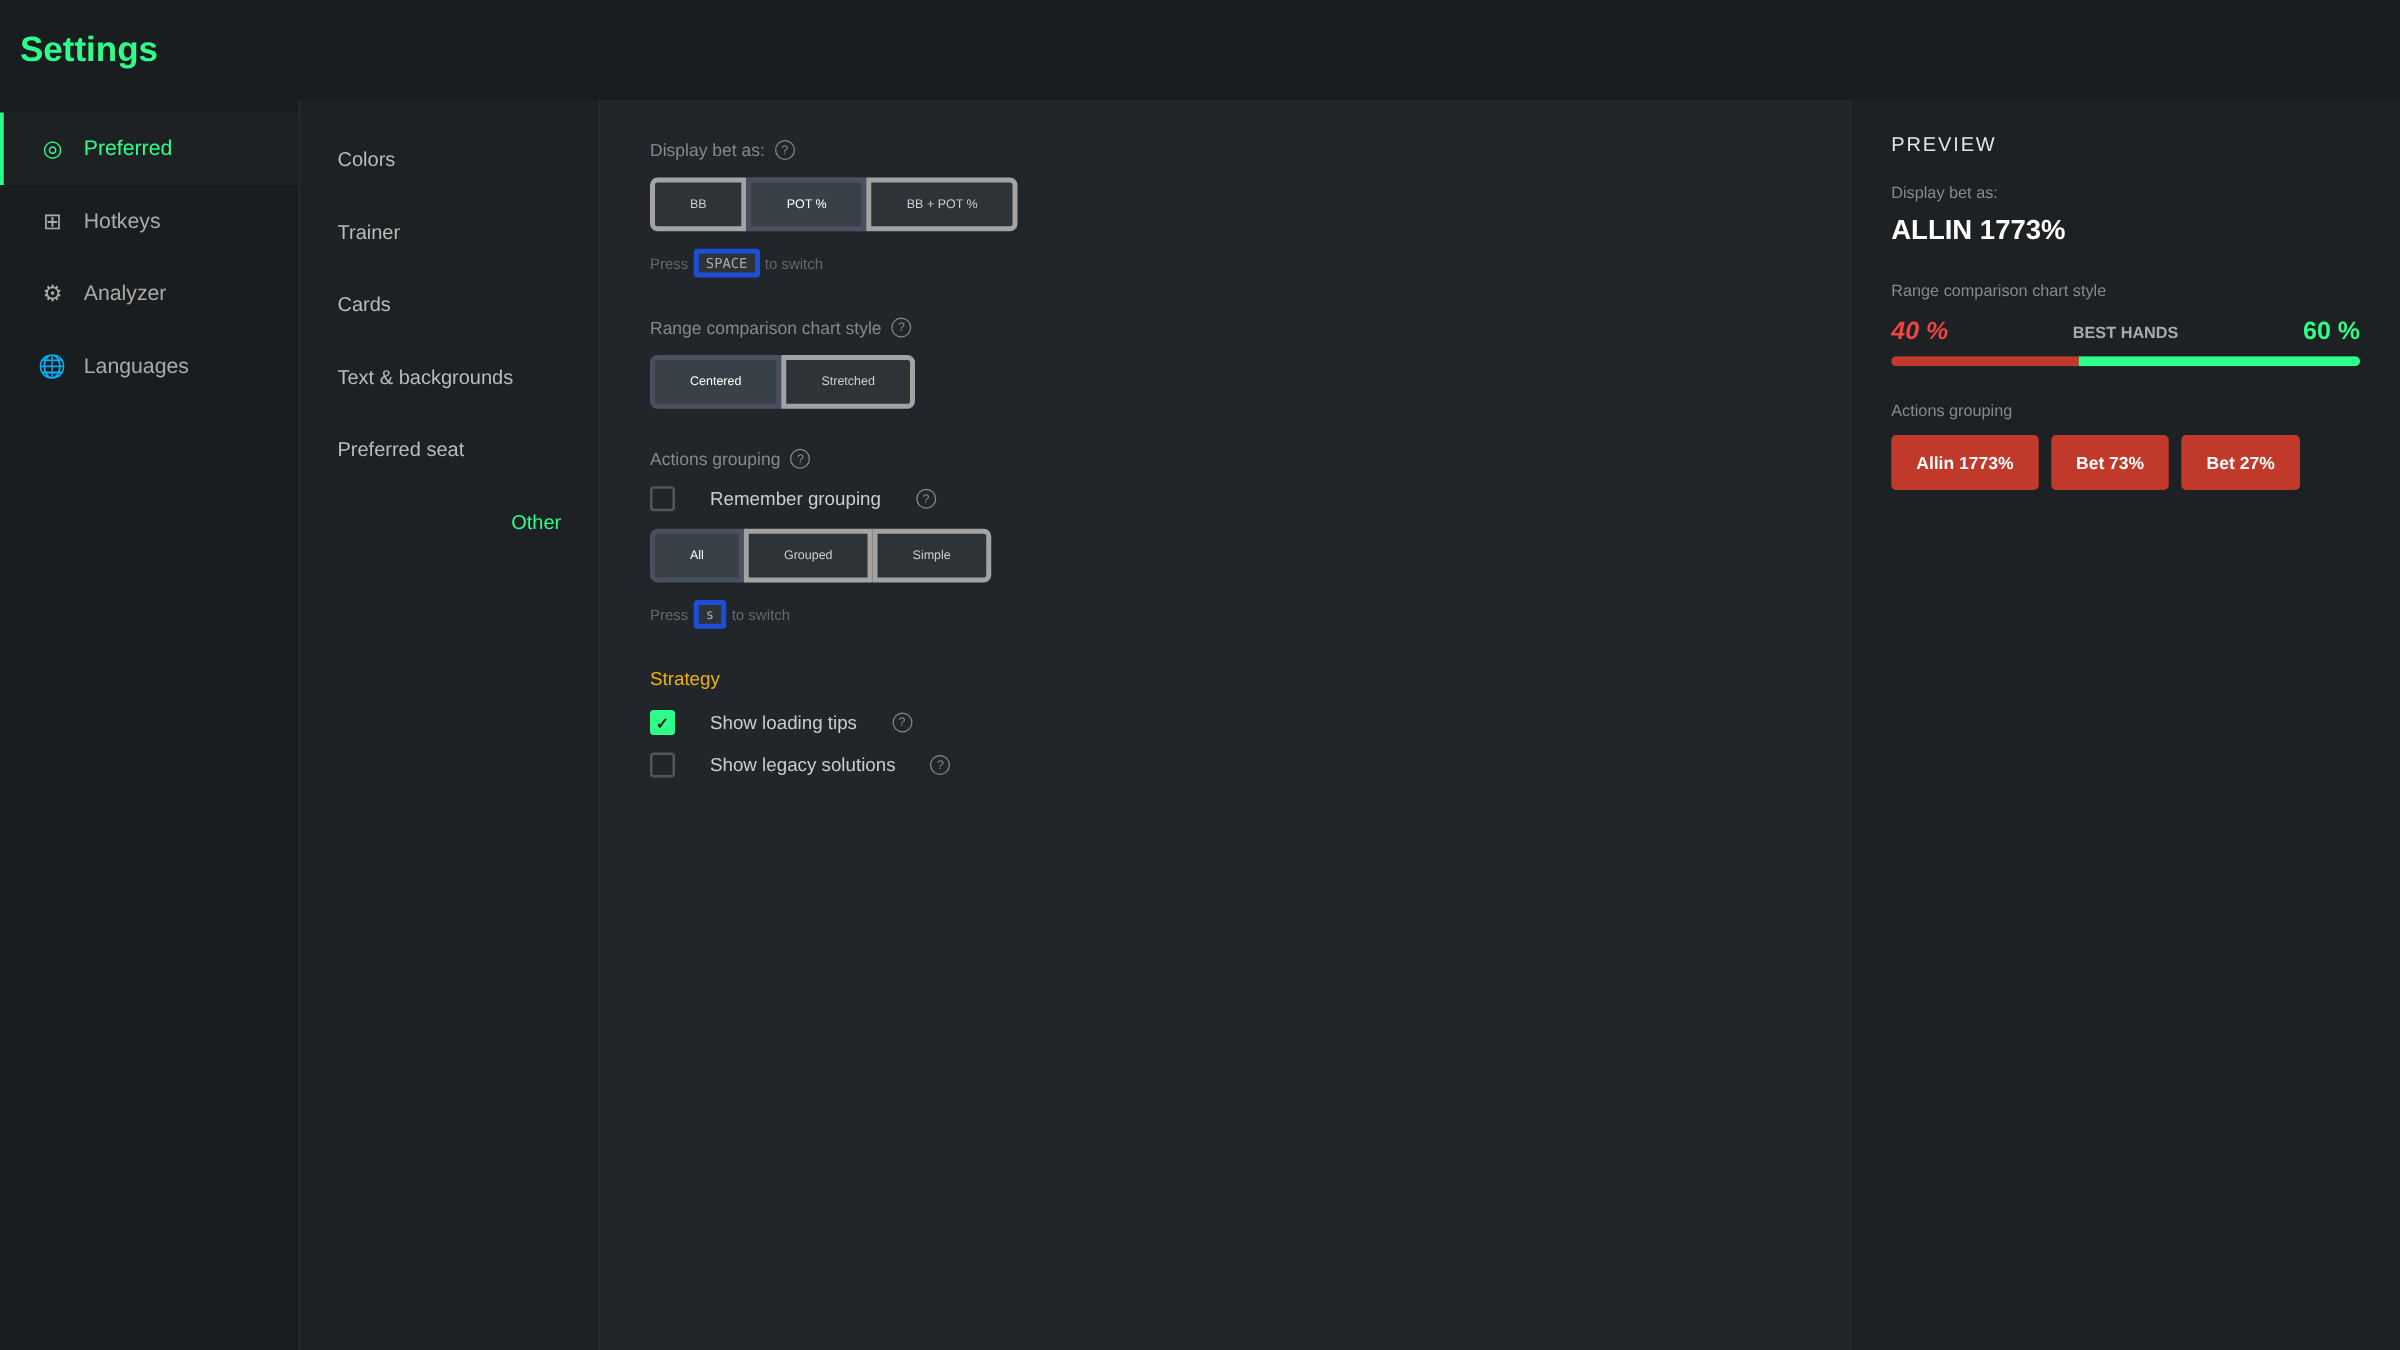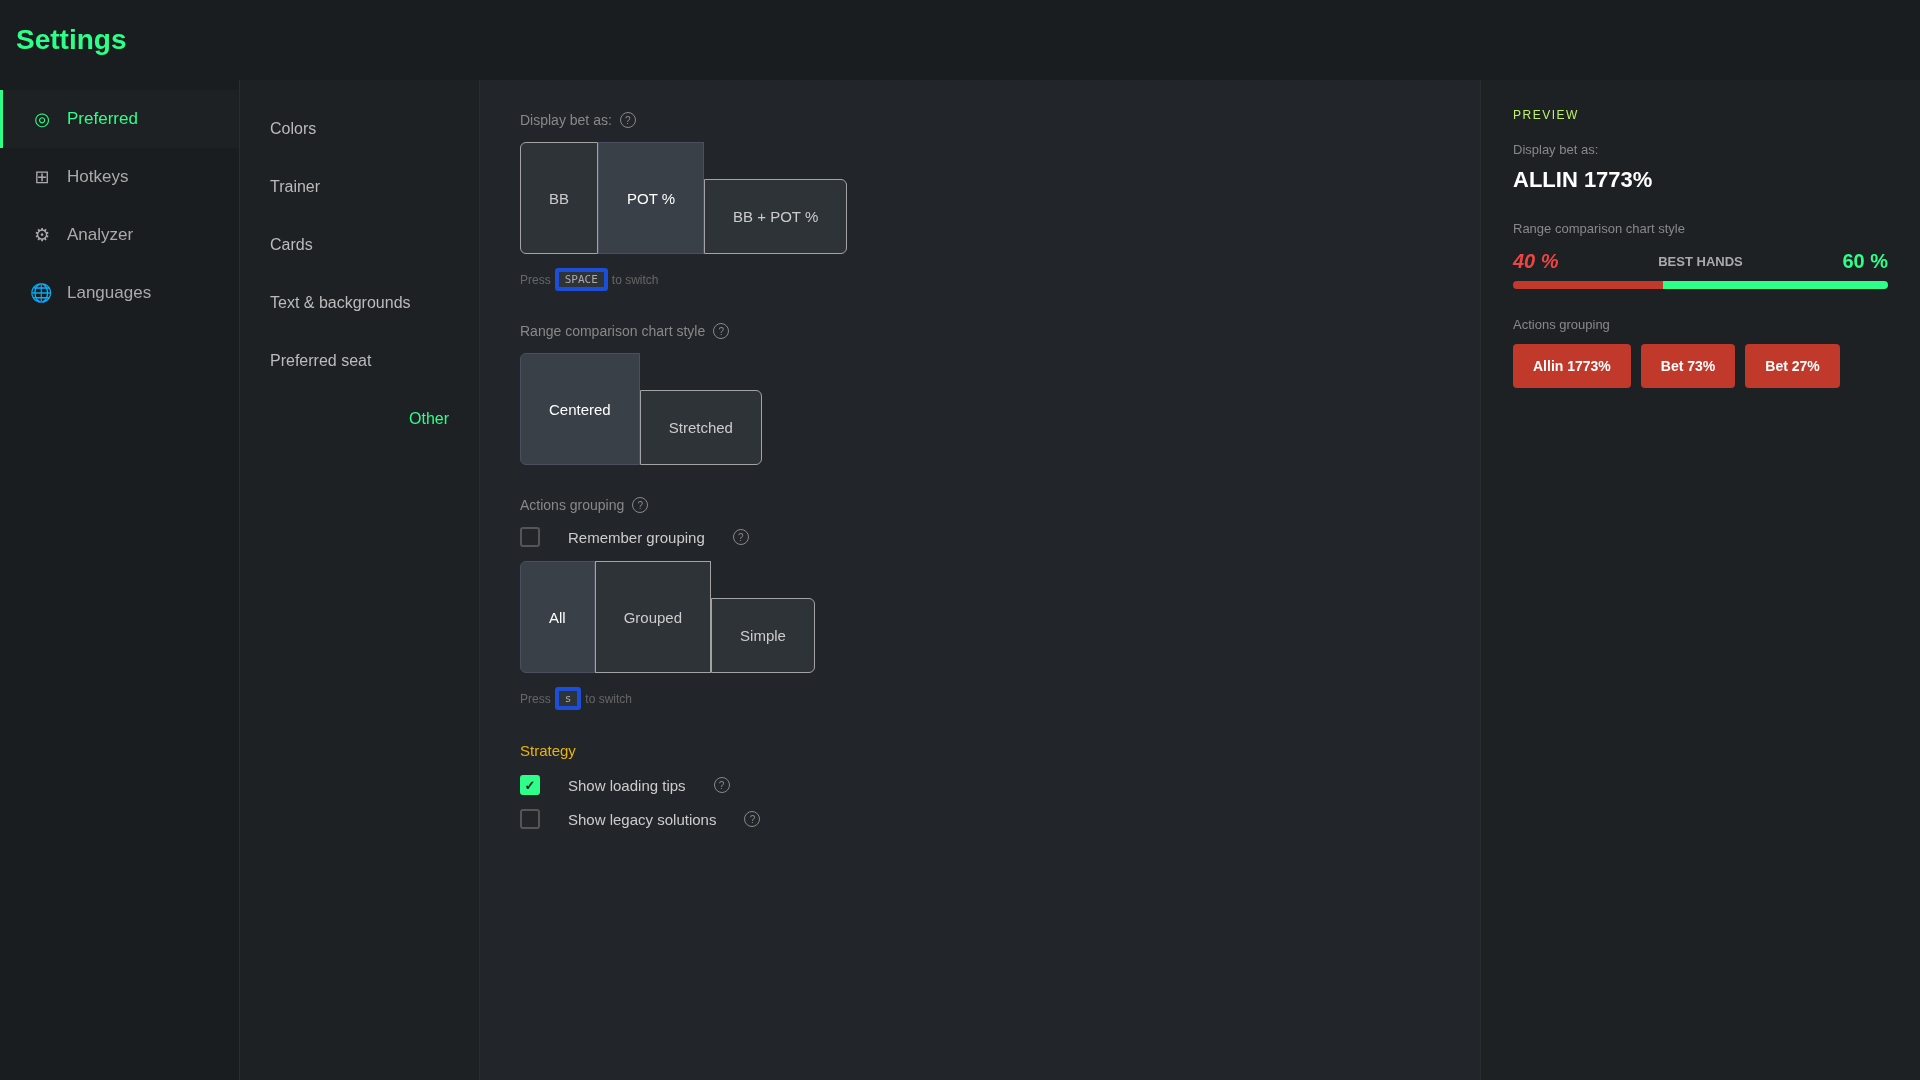--- a/index.html
+++ b/index.html
@@ -108,30 +108,30 @@
       cursor: pointer;
     }
 
     
     .btn-group {
       display: flex;
       gap: 0;
       margin-bottom: 14px;
     }
     .btn-group .btn {
-      padding: 28px 28px;
-      font-size: 15px;
+      padding: 12px 28px;
+      font-size: 10px;
       background: #2e3338;
       color: #ccc;
-      border: 1px solid #a3a3a3;
+      border: 4px solid #a3a3a3;
       cursor: pointer;
       transition: background 0.15s;
     }
     .btn-group .btn:first-child { border-radius: 6px 0 0 6px; }
-    .btn-group .btn:last-child { border-radius: 0 6px 6px 0; margin-top: 37px; }
+    .btn-group .btn:last-child { border-radius: 0 6px 6px 0; }
     .btn-group .btn.active {
       background: #3a4048;
       color: #fff;
       border-color: #4a5060;
     }
 
     
     .press-hint {
       font-size: 12px;
       color: #666;
@@ -195,22 +195,22 @@
     }
 
     
     .preview-panel {
       width: 440px;
       background: #1e2123;
       padding: 28px 32px;
       border-left: 1px solid #2a2d2f;
     }
     .preview-title {
-      font-size: 12px;
-      color: #bef264;
+      font-size: 16px;
+      color: #e5e5e5;
       letter-spacing: 1.5px;
       text-transform: uppercase;
       margin-bottom: 20px;
     }
     .preview-section-label {
       font-size: 13px;
       color: #888;
       margin-bottom: 10px;
     }
     .preview-bet-value {

